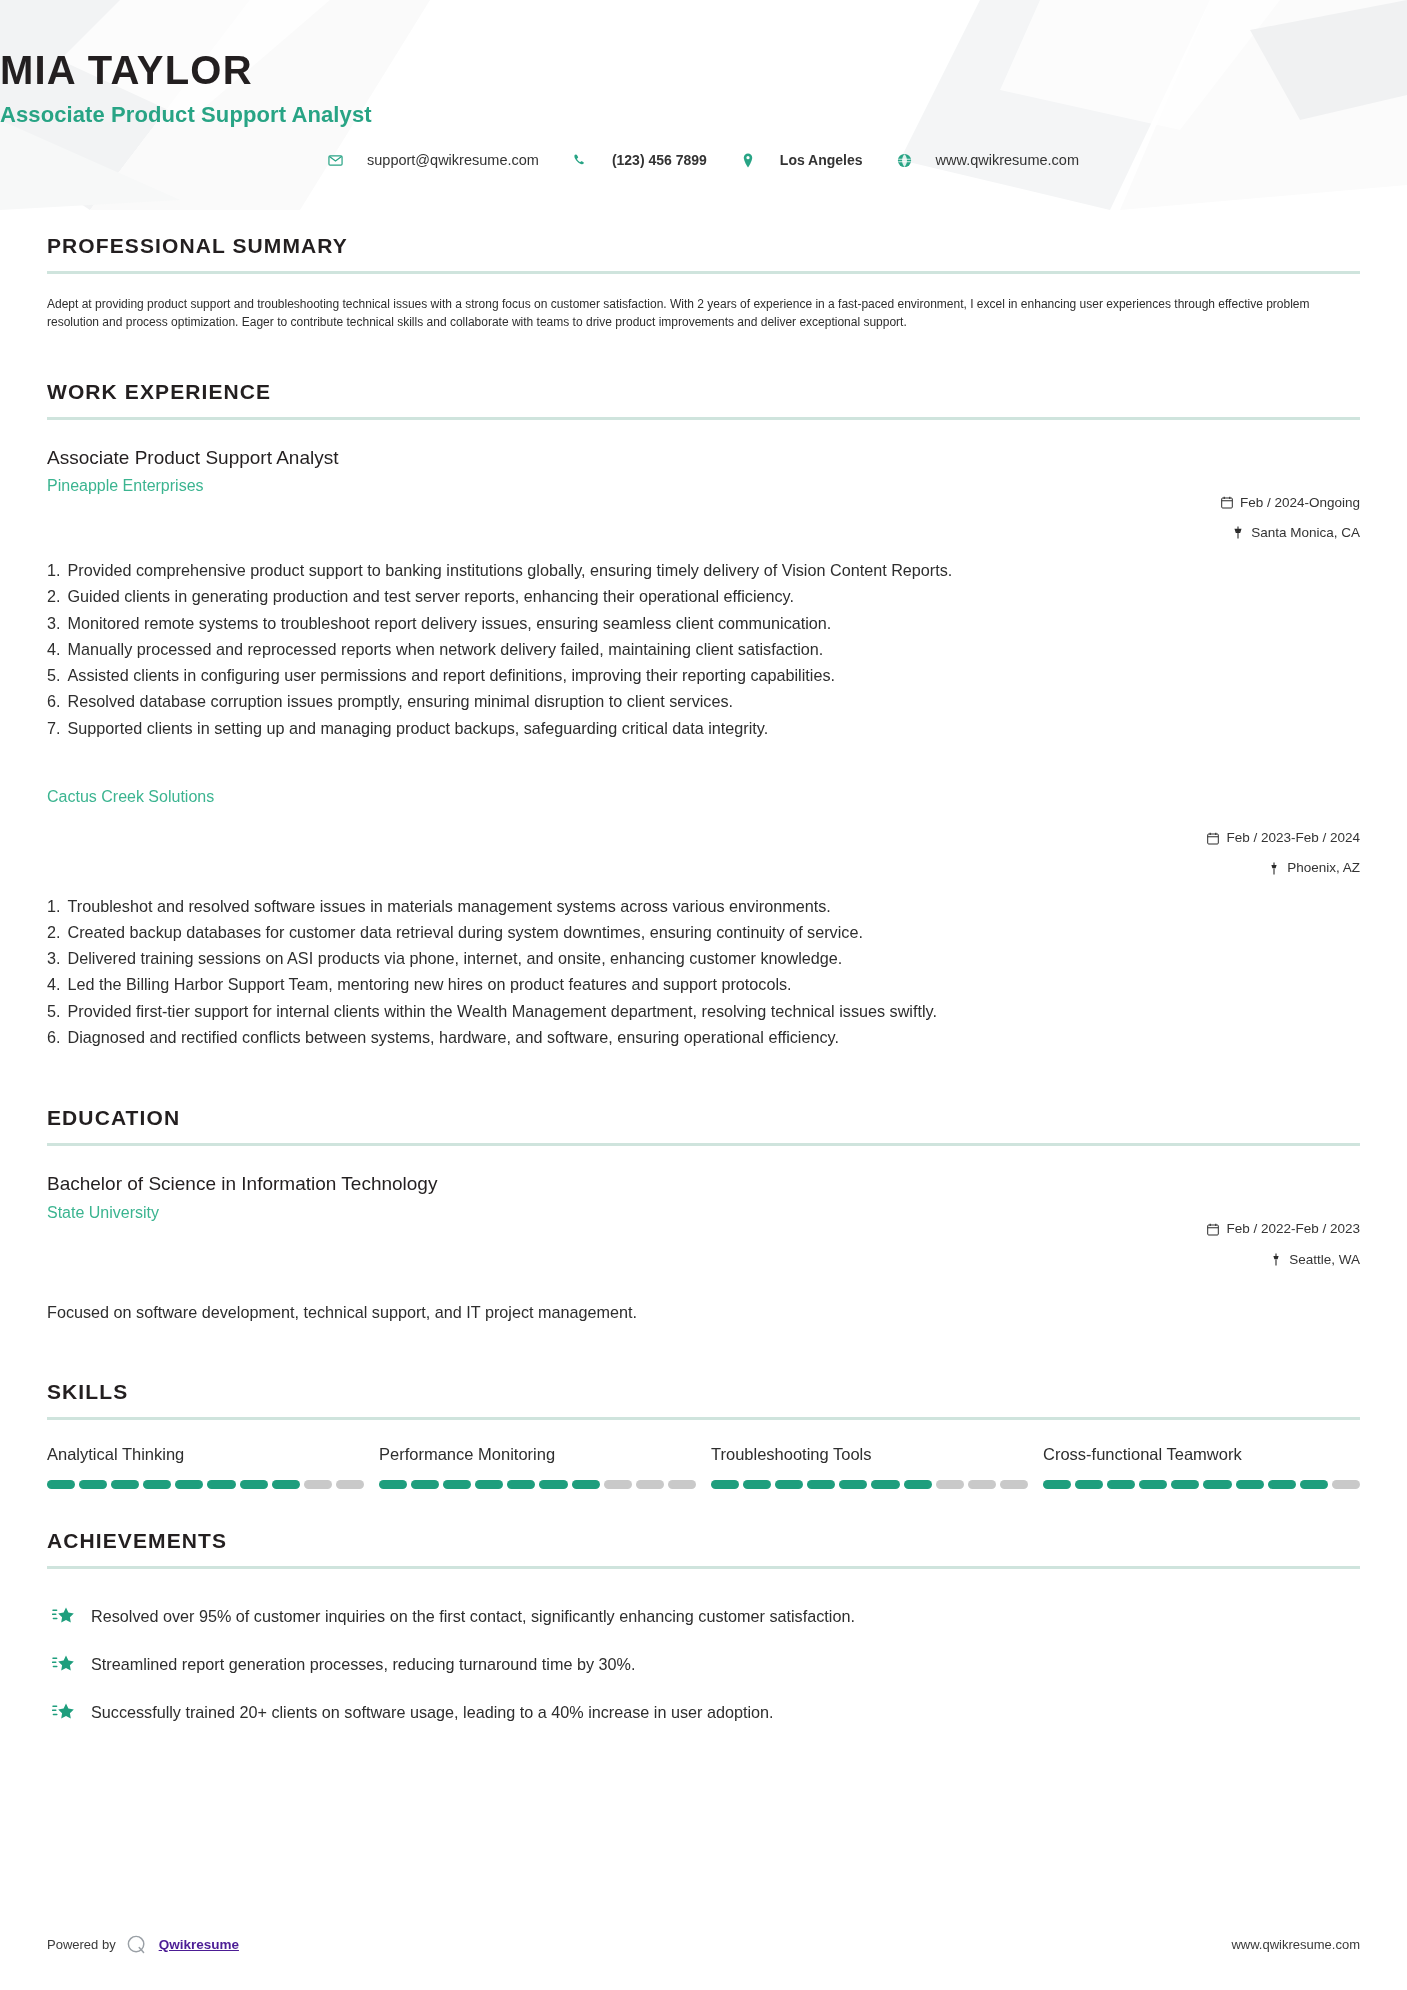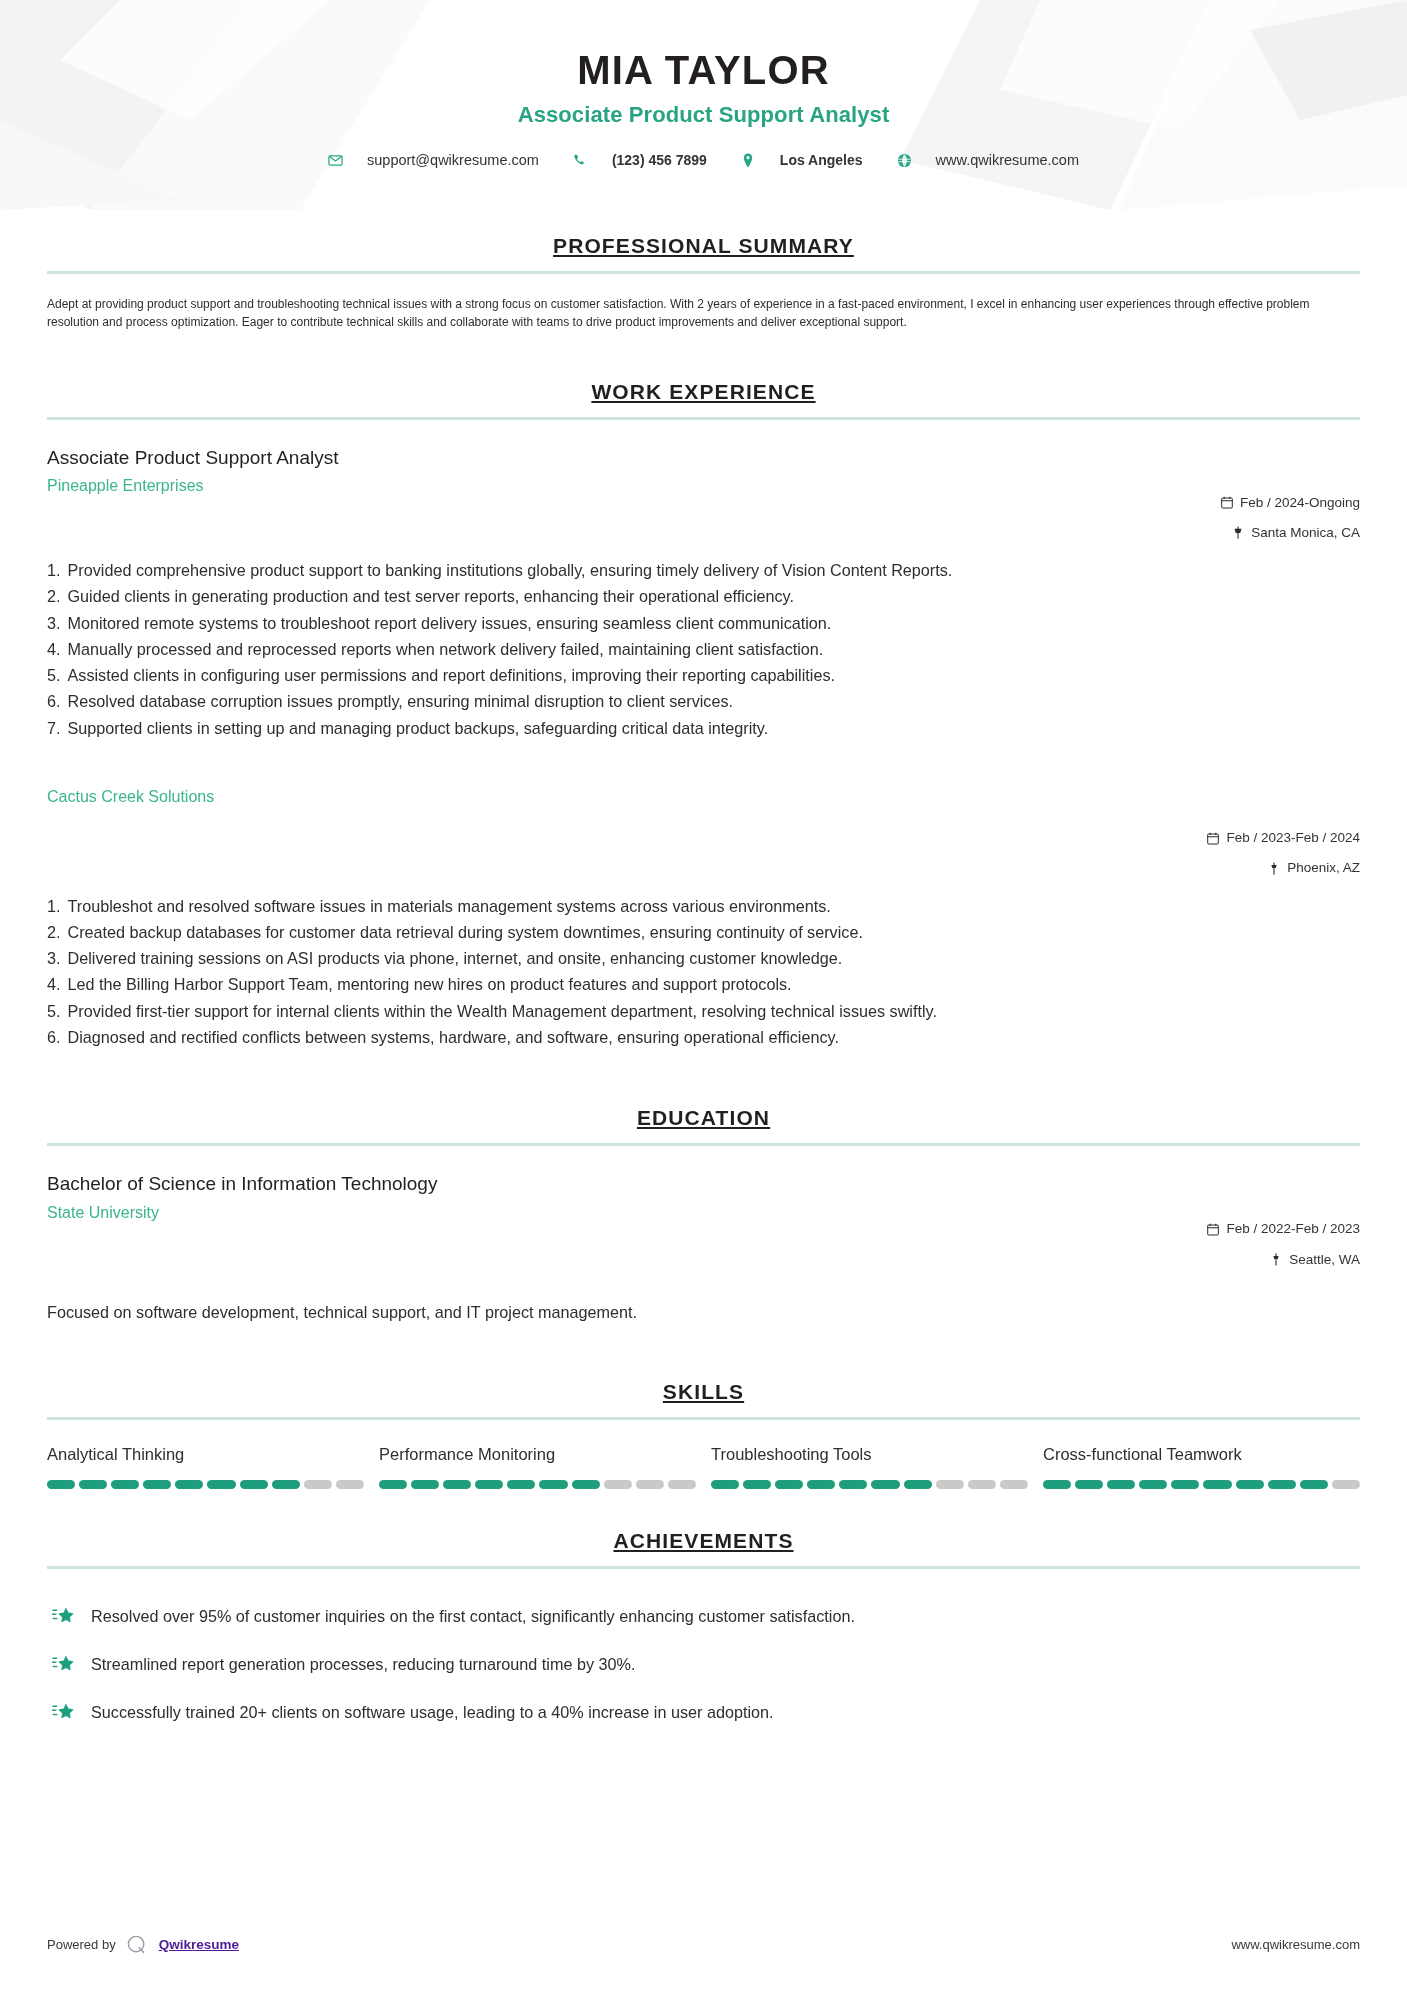--- a/index.html
+++ b/index.html
@@ -32,21 +32,20 @@
     z-index: 0;
     pointer-events: none;
   }
   .header-deco svg { display: block; width: 1407px; height: 210px; }
 
   
   .header {
     position: relative;
     z-index: 2;
     padding-top: 48px;
-    text-align: center;
   }
   .name {
     font-size: 40px;
     font-weight: bold;
     letter-spacing: 1.2px;
     color: #231f20;
     line-height: 1.1;
   }
   .job-title {
     margin-top: 10px;
@@ -90,27 +89,25 @@
   .content {
     position: relative;
     z-index: 2;
     padding: 0 47px;
     margin-top: 26px;
   }
 
   
   .section { margin-top: 0; }
   .section-title {
-    text-align: center;
     font-size: 21px;
     font-weight: bold;
     letter-spacing: 1.1px;
     color: #231f20;
     padding-bottom: 13px;
-    text-decoration: underline;
   }
   .section-rule {
     height: 3px;
     background: #cfe4dd;
     width: 100%;
   }
 
   
   .summary-body {
     margin-top: 22px;

